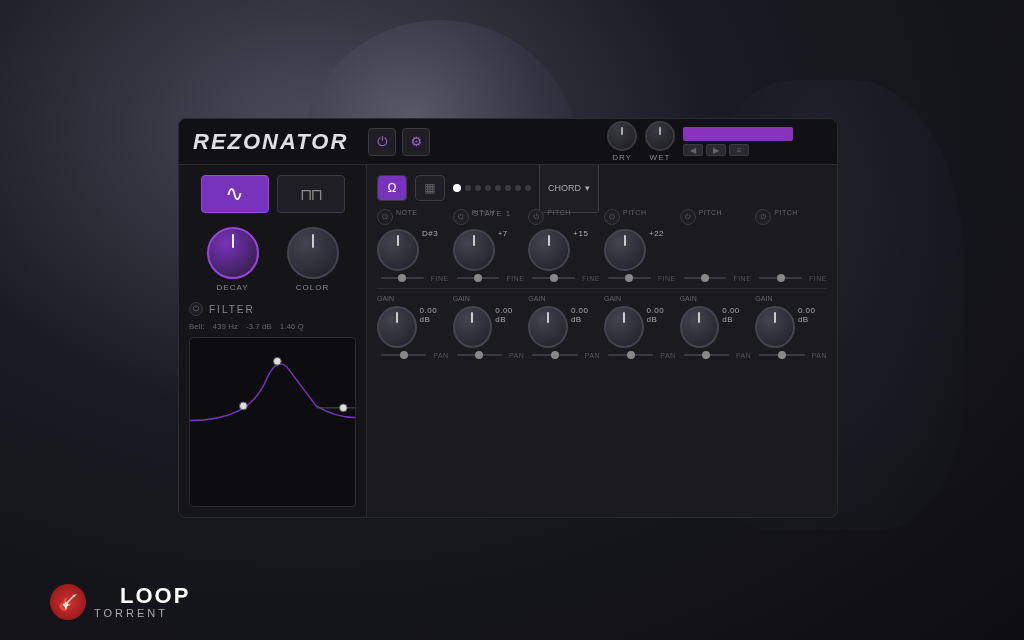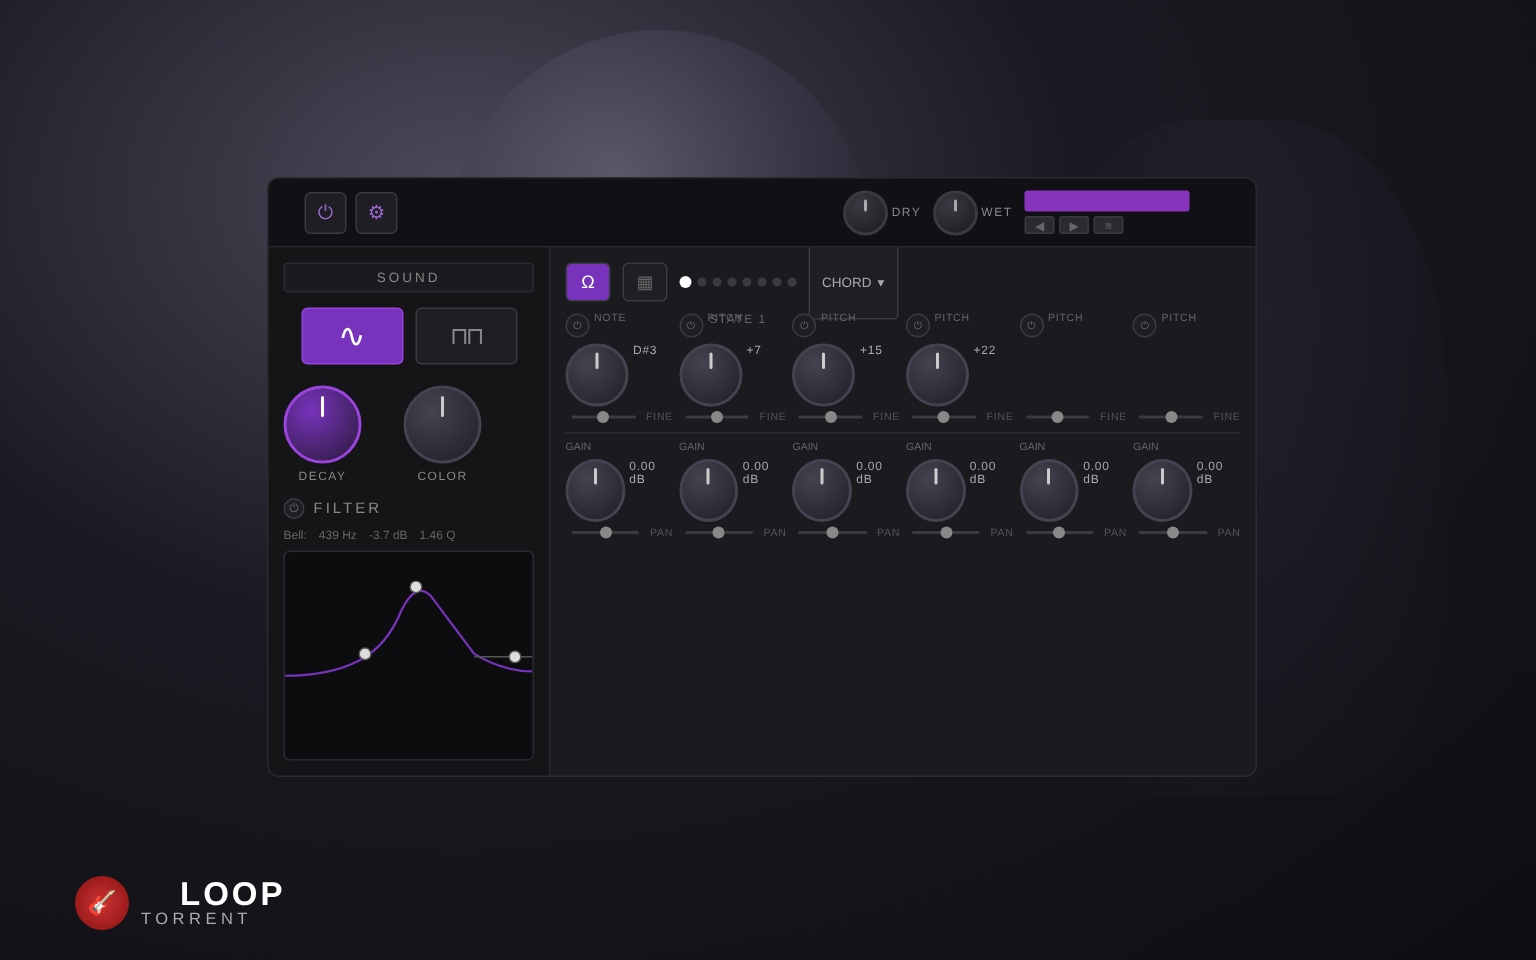--- a/index.html
+++ b/index.html
@@ -104,21 +104,21 @@
 
     .header-right {
       margin-left: auto;
       display: flex;
       align-items: center;
       gap: 8px;
     }
 
     .knob-dry-wet {
       display: flex;
-      flex-direction: row;
+      flex-direction: column;
       align-items: center;
       gap: 2px;
     }
 
     .knob-small {
       width: 30px;
       height: 30px;
       border-radius: 50%;
       background: radial-gradient(circle at 35% 30%, #3a3a42, #1a1a1f);
       border: 2px solid #3a3a3f;
@@ -230,21 +230,21 @@
 
     .wave-btn.active {
       background: #7733bb;
       border-color: #9944dd;
       color: #fff;
     }
 
     .knobs-row {
       display: flex;
       gap: 28px;
-      justify-content: flex-start;
+      justify-content: center;
       margin-top: 4px;
     }
 
     .knob-container {
       display: flex;
       flex-direction: column;
       align-items: center;
       gap: 4px;
     }
 
@@ -593,20 +593,21 @@
 </head>
 <body>
 
 <div class="bg"></div>
 <div class="bg-planet"></div>
 <div class="bg-figure"></div>
 
 <div class="plugin">
 
   <div class="plugin-header">
+    <div class="logo-text">REZONATOR</div>
 
     <div class="header-controls">
       <div class="icon-btn">
         <span>⏻</span>
       </div>
       <div class="icon-btn">
         <span>⚙</span>
       </div>
     </div>
 
@@ -626,21 +627,20 @@
           <div class="preset-nav-btn">▶</div>
           <div class="preset-nav-btn">≡</div>
         </div>
       </div>
     </div>
   </div>
 
   <div class="plugin-body">
 
     <div class="left-panel">
-      <div class="section-label">SOUND</div>
 
       <div class="wave-buttons">
         <div class="wave-btn active">
           <span style="font-size:22px;">∿</span>
         </div>
         <div class="wave-btn">
           <span style="font-size:16px; letter-spacing:-2px;">⊓⊓</span>
         </div>
       </div>
 

